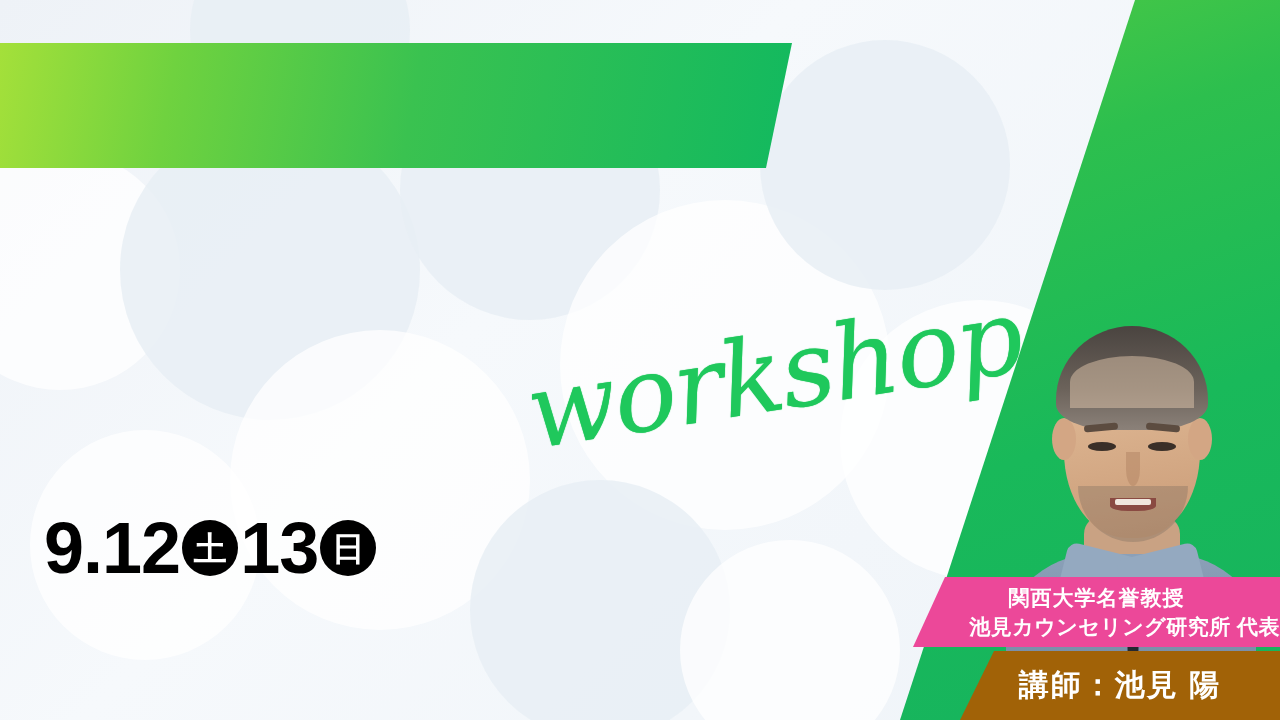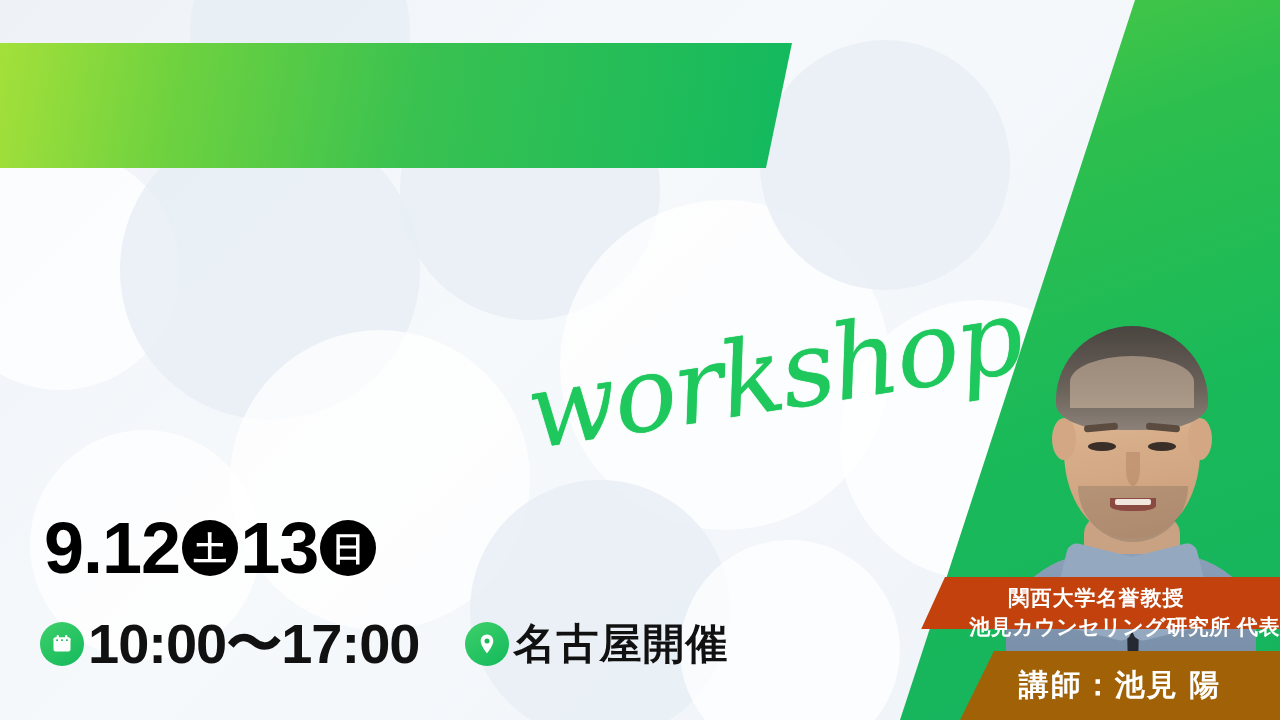--- a/index.html
+++ b/index.html
@@ -98,23 +98,23 @@
   .info-row{position:absolute;left:40px;top:616px;display:flex;
     align-items:center;color:#111;}
   .cicon{width:44px;height:44px;border-radius:50%;flex:0 0 44px;
     background:linear-gradient(145deg,#3ed06a 0%,#13b95c 100%);
     display:flex;align-items:center;justify-content:center;margin-right:4px;}
   .info-time{font-size:56px;font-weight:900;line-height:1;letter-spacing:-1px;}
   .info-place{font-size:42px;font-weight:900;line-height:1;letter-spacing:1px;}
   .gap{width:46px;}
 
   
-  .panelA{position:absolute;left:913px;top:577px;width:367px;height:52px;
+  .panelA{position:absolute;left:913px;top:577px;width:367px;height:70px;
     clip-path:polygon(32px 0,367px 0,367px 70px,0 70px);
-    background:#c2410c;}
+    background:#ec4899;}
   .panelB{position:absolute;left:960px;top:651px;width:320px;height:69px;
     clip-path:polygon(34px 0,320px 0,320px 69px,0 69px);
     background:#a16207;}
   .p-line1{position:absolute;left:0;top:7px;width:367px;text-align:center;
     color:#fff;font-size:21px;font-weight:700;letter-spacing:1px;}
   .p-line2{position:absolute;left:0;top:36px;width:367px;text-align:right;
     color:#fff;font-size:21px;font-weight:700;letter-spacing:.5px;}
   .p-line3{position:absolute;left:0;top:14px;width:320px;text-align:center;
     color:#fff;font-size:30px;font-weight:700;letter-spacing:2px;}
 </style>
@@ -160,42 +160,20 @@
 
   <div class="script">workshop</div>
 
   <div class="date-row">
     <span class="date-num">9.12</span>
     <span class="daybadge">土</span>
     <span class="date-num">13</span>
     <span class="daybadge">日</span>
   </div>
 
-  <div class="info-row">
-    <span class="cicon">
-      <svg width="24" height="24" viewBox="0 0 24 24" aria-hidden="true">
-        <rect x="3.5" y="5.5" width="17" height="14" rx="2.2" fill="#fff"></rect>
-        <rect x="3.5" y="5.5" width="17" height="3.6" rx="1.6" fill="#fff"></rect>
-        <rect x="6.6" y="3" width="2.3" height="4" rx="1.1" fill="#fff"></rect>
-        <rect x="15.1" y="3" width="2.3" height="4" rx="1.1" fill="#fff"></rect>
-        <rect x="6.2" y="7.2" width="1.8" height="1.8" rx=".6" fill="#19b95a"></rect>
-        <rect x="11.1" y="7.2" width="1.8" height="1.8" rx=".6" fill="#19b95a"></rect>
-        <rect x="16.0" y="7.2" width="1.8" height="1.8" rx=".6" fill="#19b95a"></rect>
-      </svg>
-    </span>
-    <span class="info-time">10:00〜17:00</span>
-    <span class="gap"></span>
-    <span class="cicon">
-      <svg width="24" height="24" viewBox="0 0 24 24" aria-hidden="true">
-        <path d="M12 2.6c-3.5 0-6.3 2.8-6.3 6.3 0 4.7 6.3 12.4 6.3 12.4s6.3-7.7 6.3-12.4c0-3.5-2.8-6.3-6.3-6.3z" fill="#fff"></path>
-        <circle cx="12" cy="9" r="2.5" fill="#19b95a"></circle>
-      </svg>
-    </span>
-    <span class="info-place">名古屋開催</span>
-  </div>
 
   <div class="panelA">
     <div class="p-line1">関西大学名誉教授</div>
     <div class="p-line2">池見カウンセリング研究所 代表</div>
   </div>
   <div class="panelB">
     <div class="p-line3">講師：池見 陽</div>
   </div>
 
 </div>

